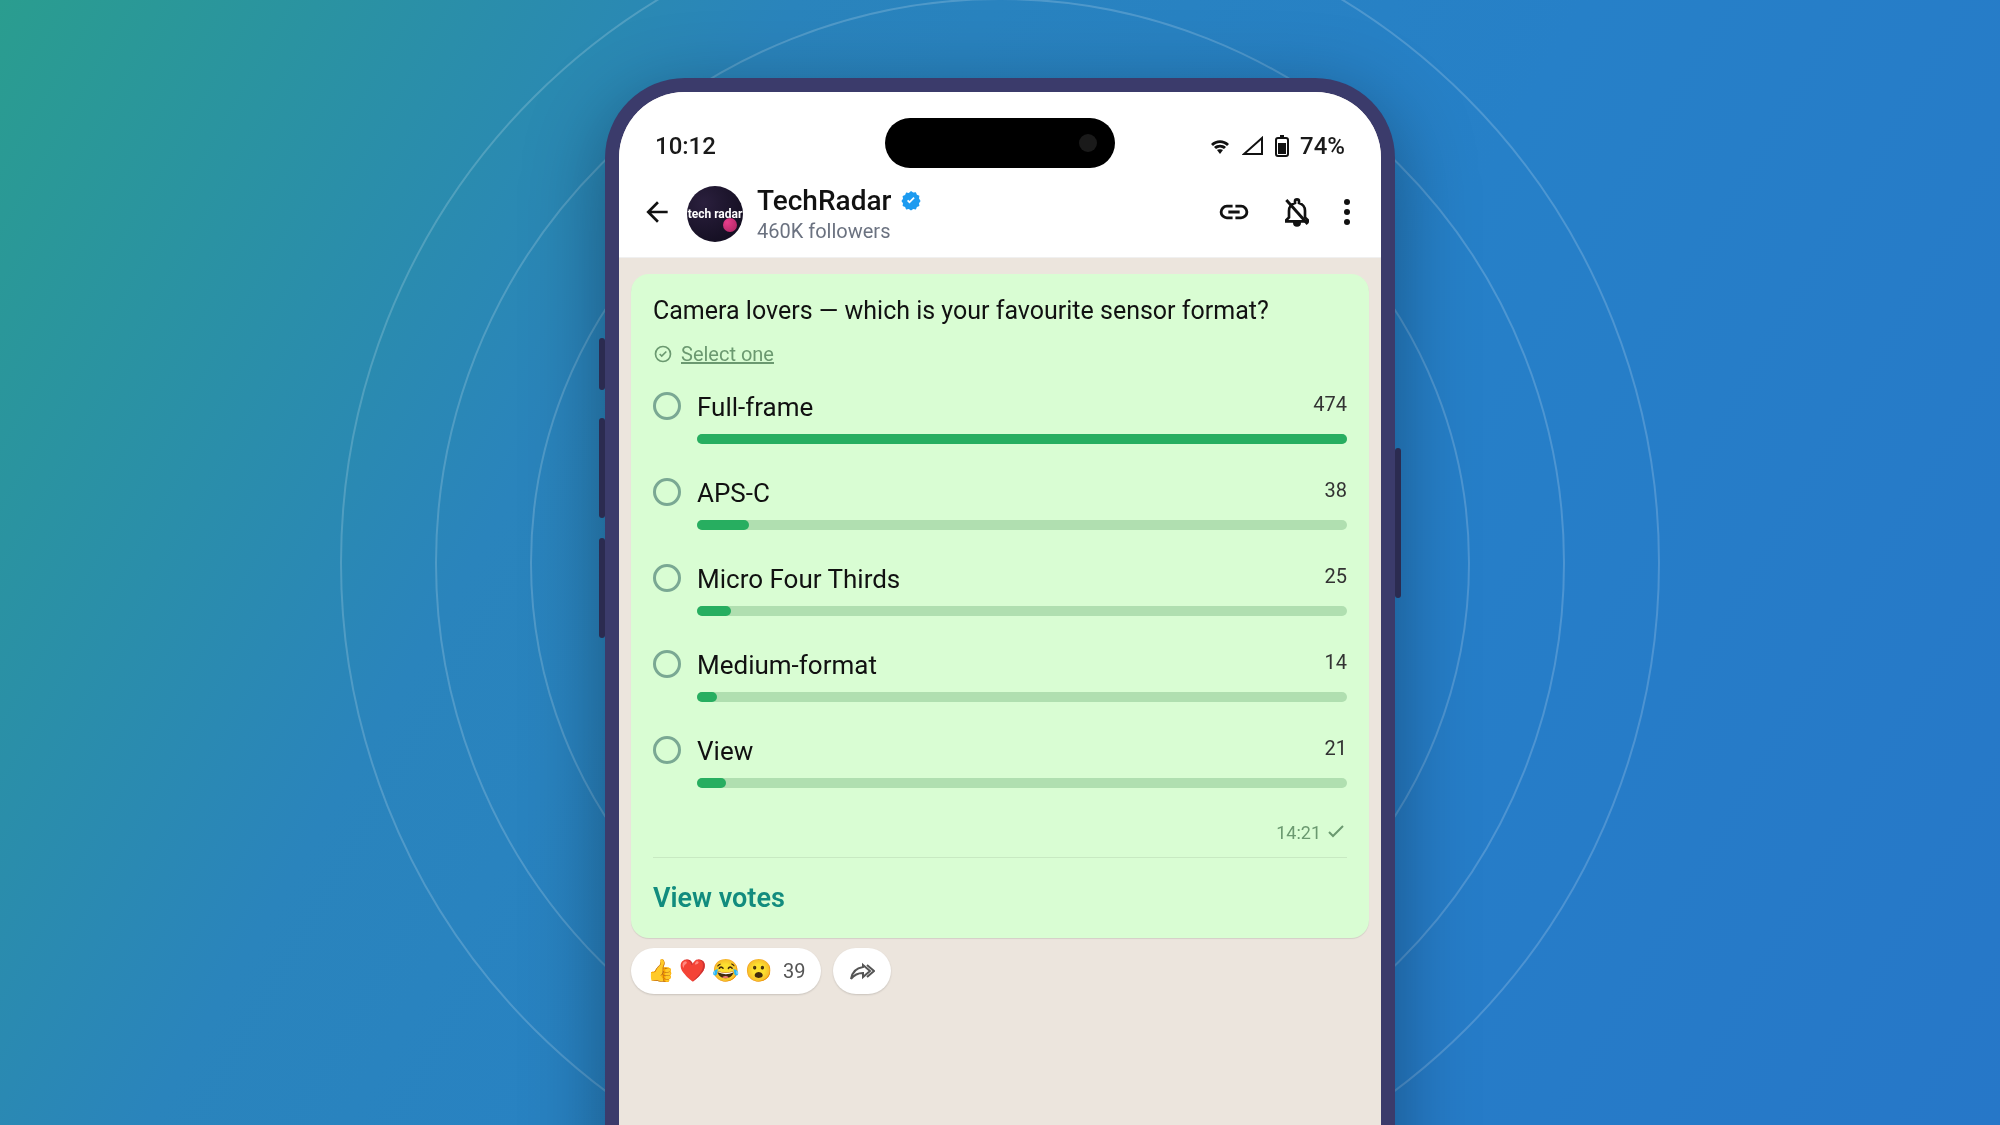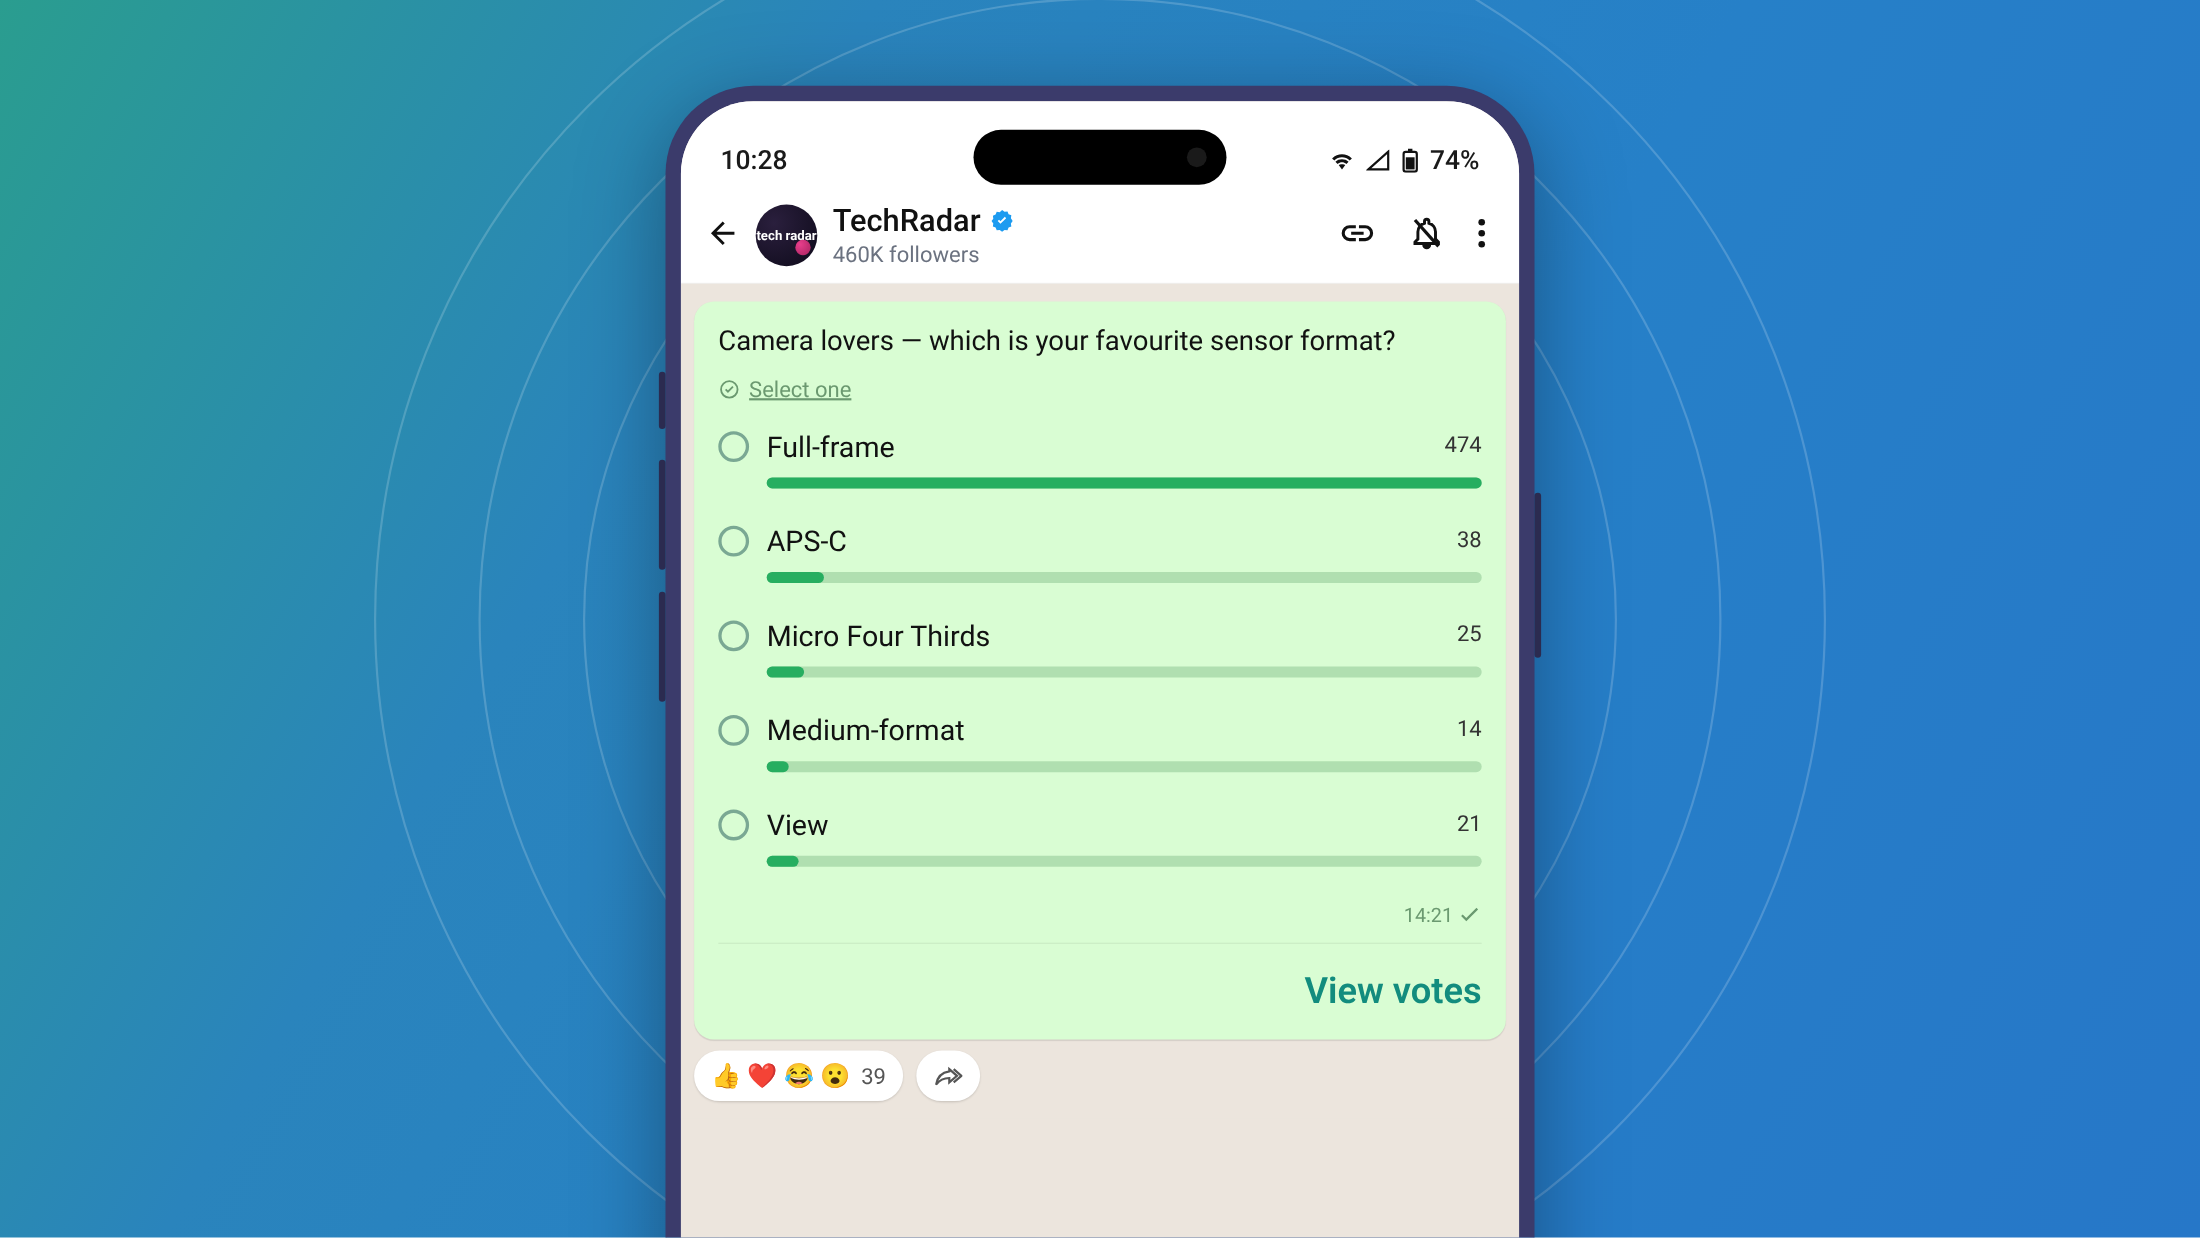--- a/index.html
+++ b/index.html
@@ -68,21 +68,21 @@
 .select-one { display:flex; align-items:center; gap:8px; color:#6b9970; font-size:20px; margin-top:14px;text-decoration:underline; }
 .options { margin-top: 26px; }
 .option { cursor:pointer; margin-bottom: 34px; }
 .option-row { display:flex; align-items:flex-start; }
 .radio { width:28px; height:28px; border:3px solid #7aa893; border-radius:50%; flex-shrink:0; margin-right:16px; }
 .option-label { flex:1; font-size:26px; color:#111; }
 .option-count { font-size:20px; color:#333; min-width:40px; text-align:right; }
 .bar-track { margin-left:44px; margin-top:12px; height:10px; background:#b0dfb0; border-radius:6px; position:relative; }
 .bar-fill { position:absolute; left:0; top:0; bottom:0; background:#27ae60; border-radius:6px; min-width:10px; }
 .timestamp-row { display:flex; justify-content:flex-end; align-items:center; gap:6px; color:#6b9970; font-size:18px; padding-bottom:10px; }
-.view-votes { text-align:right; color:#128c7e; font-size:33px; font-weight:600; padding: 24px 0; border-top:1px solid rgba(0,0,0,0.08); margin-top:4px; cursor:pointer; }
+.view-votes { text-align:left; color:#128c7e; font-size:27px; font-weight:600; padding: 24px 0; border-top:1px solid rgba(0,0,0,0.08); margin-top:4px; cursor:pointer; }
 
 .reactions-row { display:flex; gap:12px; margin-top:10px; }
 .pill { background:#fff; border-radius: 26px; height:46px; display:flex; align-items:center; padding: 0 16px; box-shadow: 0 1px 2px rgba(0,0,0,0.15); font-size:22px; gap:6px; }
 .pill .count { font-size:20px; color:#555; margin-left:4px; }
 .forward-pill { cursor:pointer; }
 </style>
 </head>
 <body>
 
 <div class="rings">
@@ -94,21 +94,21 @@
 
 <div class="phone">
   <div class="phone-btn left1"></div>
     <div class="phone-btn left2"></div>
     <div class="phone-btn left3"></div>
     <div class="phone-btn right1"></div>
   <div class="phone-inner">
     <div class="island"></div>
 
     <div class="status-bar">
-      <span>10:28</span>
+      <span>10:12</span>
       <div class="status-right">
         <span>
           <svg width="24" height="20" viewBox="0 0 24 20">
               <path d="M12 18 L9 14 C10 13 14 13 15 14 Z M6 11 C9 8 15 8 18 11 L16 13 C13.5 11 10.5 11 8 13 Z M3 8 C8 3 16 3 21 8 L19 10 C15 6 9 6 5 10 Z" fill="#111"></path>
             </svg>
         </span>
         <span>
           <svg width="22" height="20" viewBox="0 0 22 20">
               <path d="M2 18 L20 18 L20 2 Z" fill="none" stroke="#111" stroke-width="2"></path>
             </svg>

